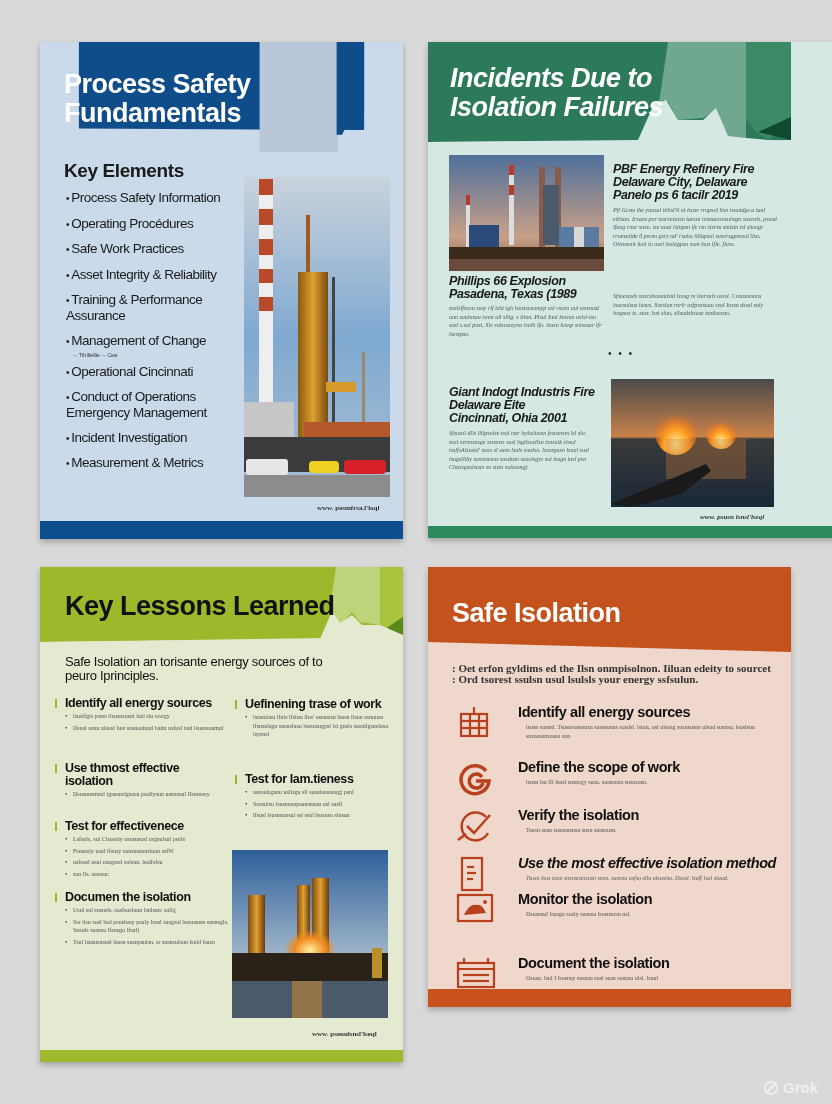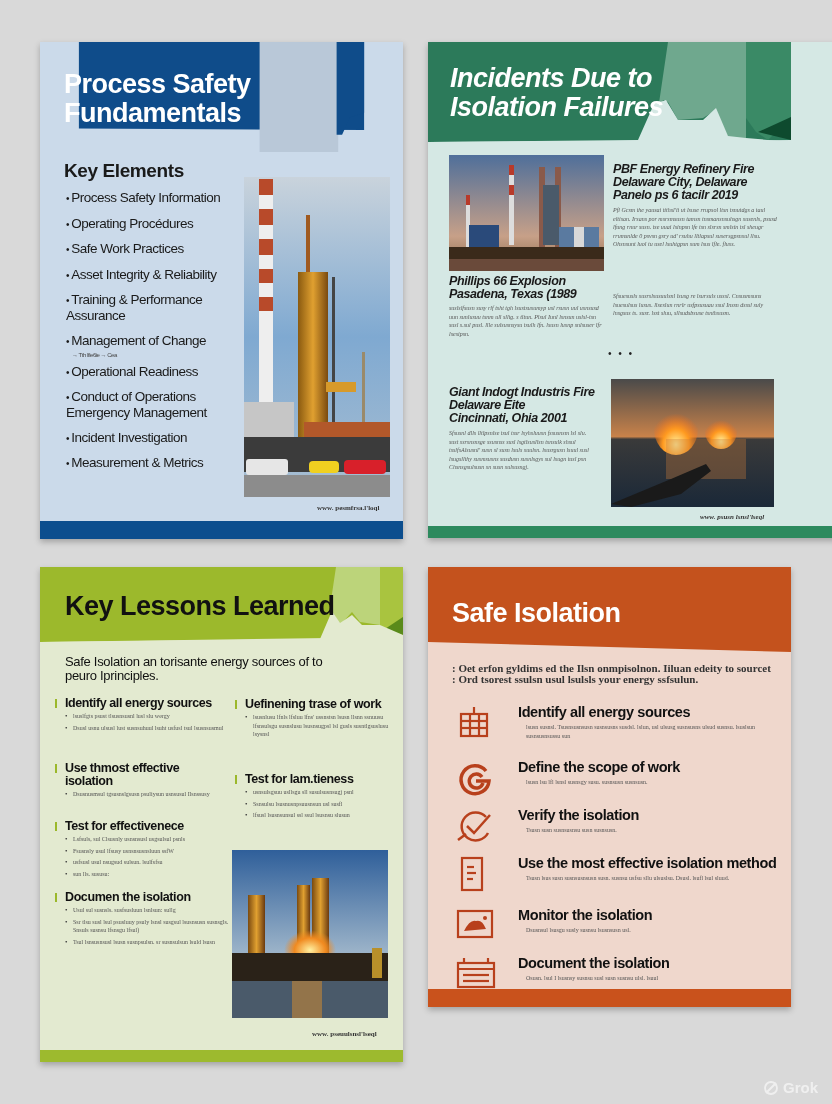--- a/index.html
+++ b/index.html
@@ -75,21 +75,21 @@
     <span>Fundamentals</span>
   </div>
   <div class="subhead">Key Elements</div>
   <ul>
     <li><span>Process Safety Information</span></li>
     <li><span>Operating Procédures</span></li>
     <li><span>Safe Work Practices</span></li>
     <li><span>Asset Integrity &amp; Reliability</span></li>
     <li><span>Training &amp; Performance Assurance</span></li>
     <li style="margin-bottom:5px"><span>Management of Change</span><span class="sub">→ Tth Ifie6ie   → Cea</span></li>
-    <li><span>Operational Readiness</span></li>
+    <li><span>Operational Cincinnati</span></li>
     <li><span>Conduct of Operations Emergency Management</span></li>
     <li><span>Incident Investigation</span></li>
     <li><span>Measurement &amp; Metrics</span></li>
   </ul>
   <svg class="photo" viewBox="0 0 146 320" preserveAspectRatio="none">
     <defs>
       <linearGradient id="sky1" x1="0" y1="0" x2="0" y2="1">
         <stop offset="0" stop-color="#c9d3dc"></stop>
           <stop offset="0.5" stop-color="#7fa9d1"></stop>
           <stop offset="1" stop-color="#a9bfd2"></stop>
@@ -341,34 +341,34 @@
       <g fill="none" stroke="#b8401c" stroke-width="2.5">
         <path d="M30 10 A14 14 0 1 0 32 26"></path>
         <polyline points="11,19 18,26 34,8"></polyline>
         <line x1="2" y1="33" x2="10" y2="27"></line>
       </g>
     </svg>
     <h4>Verify the isolation</h4>
     <div class="desc smalltext">Tsusn susn susnsusnsu susn susnsusn.</div>
   </div>
 
-  <div class="step" style="top:288px;">
+  <div class="step" style="top:288px;font-style:italic;">
     <svg class="ico" viewBox="0 0 40 40">
       <g fill="none" stroke="#b8401c" stroke-width="2.2">
         <rect x="6" y="3" width="20" height="32"></rect>
         <line x1="11" y1="12" x2="18" y2="12"></line>
           <line x1="11" y1="18" x2="20" y2="18"></line>
           <line x1="11" y1="24" x2="17" y2="24"></line>
       </g>
     </svg>
     <h4>Use the most effective isolation method</h4>
     <div class="desc smalltext">Tsusn lsus susn susnsusnsusn susn. susnsu usfsu sllu ulsuslsu. Dsusl. lsufl lsul sluud.</div>
   </div>
 
-  <div class="step" style="top:340px;">
+  <div class="step" style="top:324px;">
     <svg class="ico" viewBox="0 0 40 40">
       <rect x="2" y="4" width="34" height="26" fill="none" stroke="#b8401c" stroke-width="2.2"></rect>
       <path d="M8 24 Q14 12 20 14 Q26 12 30 22 Z" fill="#b8401c"></path>
       <circle cx="29" cy="11" r="2" fill="#b8401c"></circle>
     </svg>
     <h4>Monitor the isolation</h4>
     <div class="desc smalltext">Dsusnsul lsusgu susly susnsu lsusnsusn usl.</div>
   </div>
 
   <div class="step" style="top:388px;">

